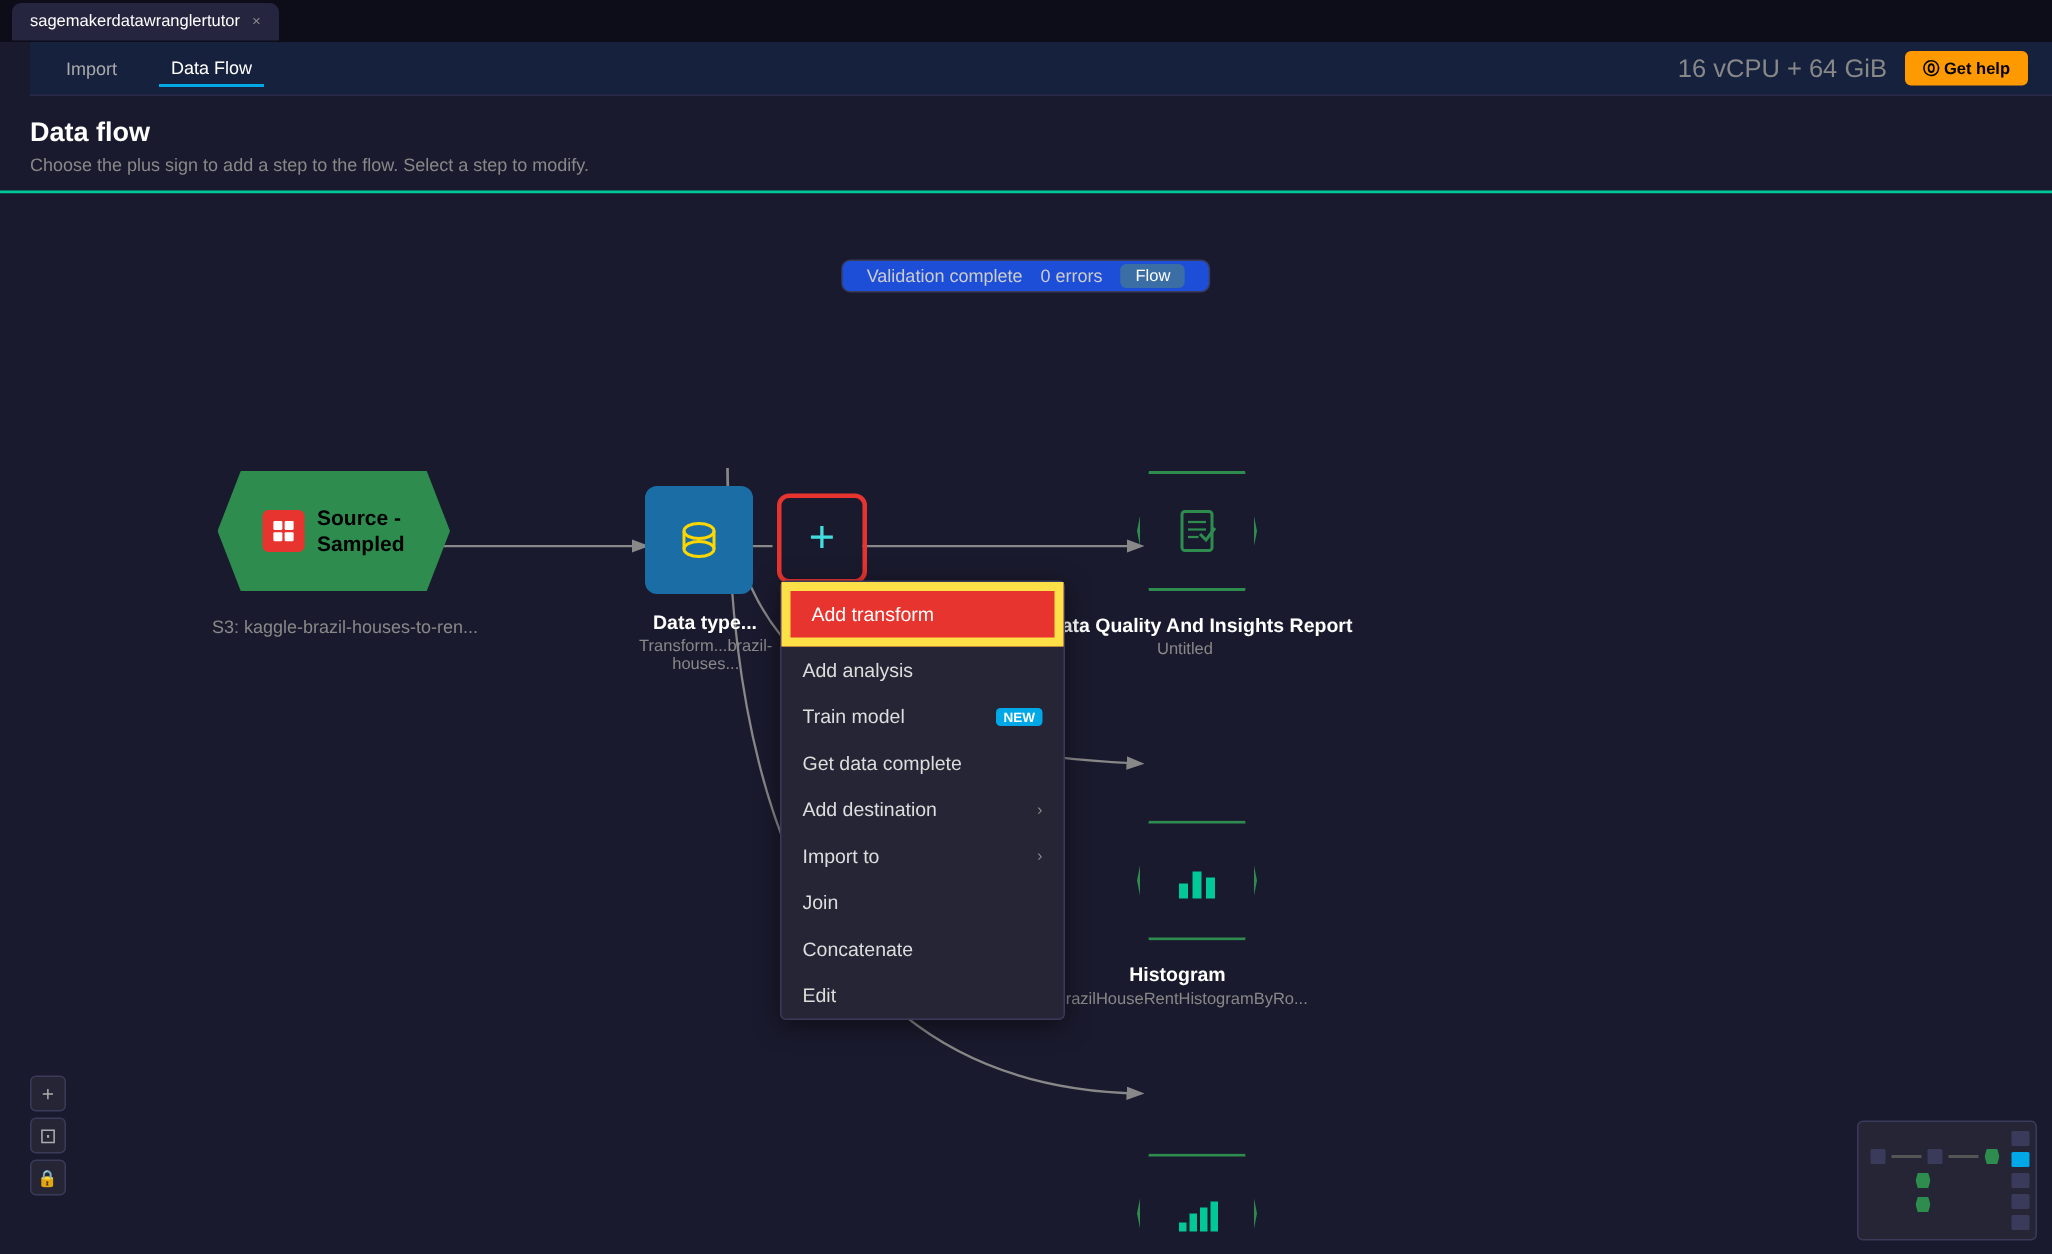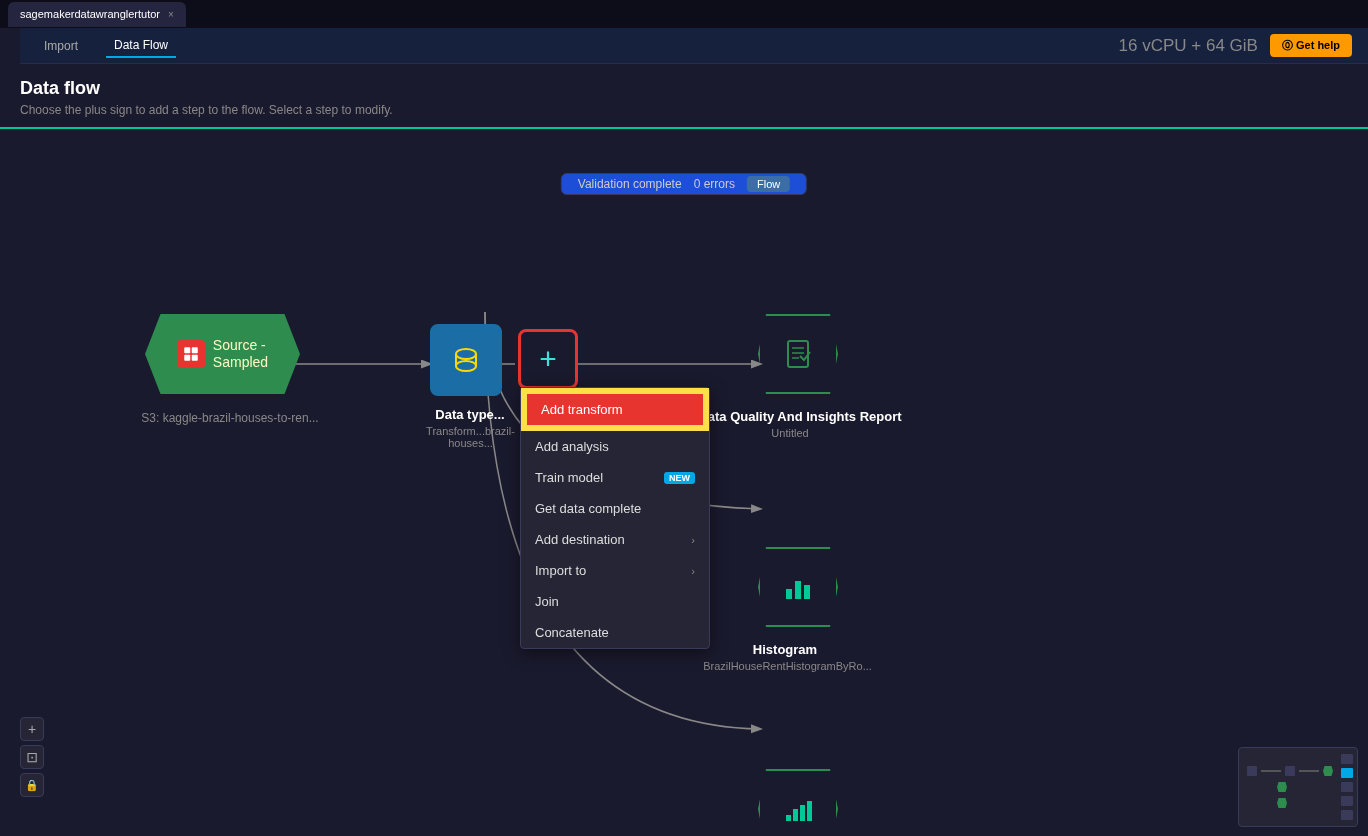--- a/index.html
+++ b/index.html
@@ -180,22 +180,22 @@
       height: 28px;
       background: #e8342e;
       border-radius: 4px;
       display: flex;
       align-items: center;
       justify-content: center;
       font-size: 16px;
     }
     .source-label {
       font-size: 14px;
-      font-weight: normal;
-      color: #fef9c3;
+      font-weight: bold;
+      color: #000000;
       line-height: 1.2;
     }
     .node-subtitle {
       position: absolute;
       top: 205px;
       left: 55px;
       font-size: 12px;
       color: #888;
       width: 180px;
       text-align: center;
@@ -476,20 +476,23 @@
     <div class="menu-item">
       <span>Import to</span>
       <span class="chevron">›</span>
     </div>
     <div class="menu-item">
       <span>Join</span>
     </div>
     <div class="menu-item">
       <span>Concatenate</span>
     </div>
+    <div class="menu-item">
+      <span>Edit</span>
+    </div>
   </div>
 
   <div class="zoom-controls" style="position:absolute; bottom:40px; left:20px;">
     <div class="zoom-btn">+</div>
     <div class="zoom-btn">⊡</div>
     <div class="zoom-btn" style="font-size:11px;">🔒</div>
   </div>
 
   <div class="mini-map">
     <div style="position:absolute; top:8px; left:8px; right:24px; bottom:8px; display:flex; flex-direction:column; gap:6px; justify-content:center;">

